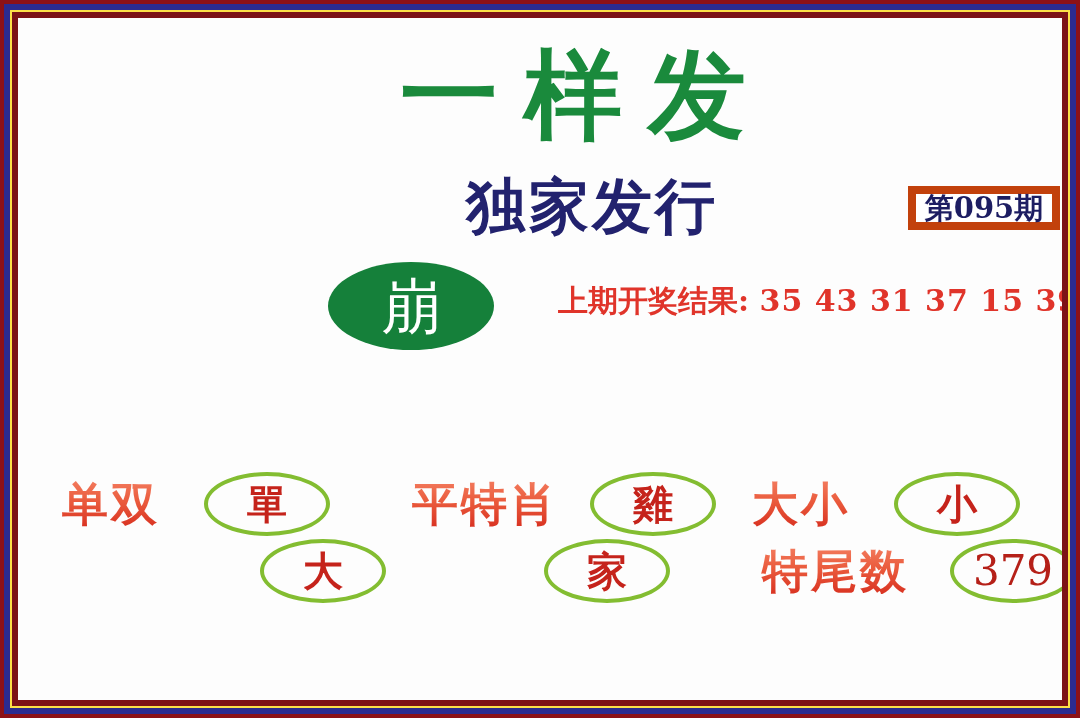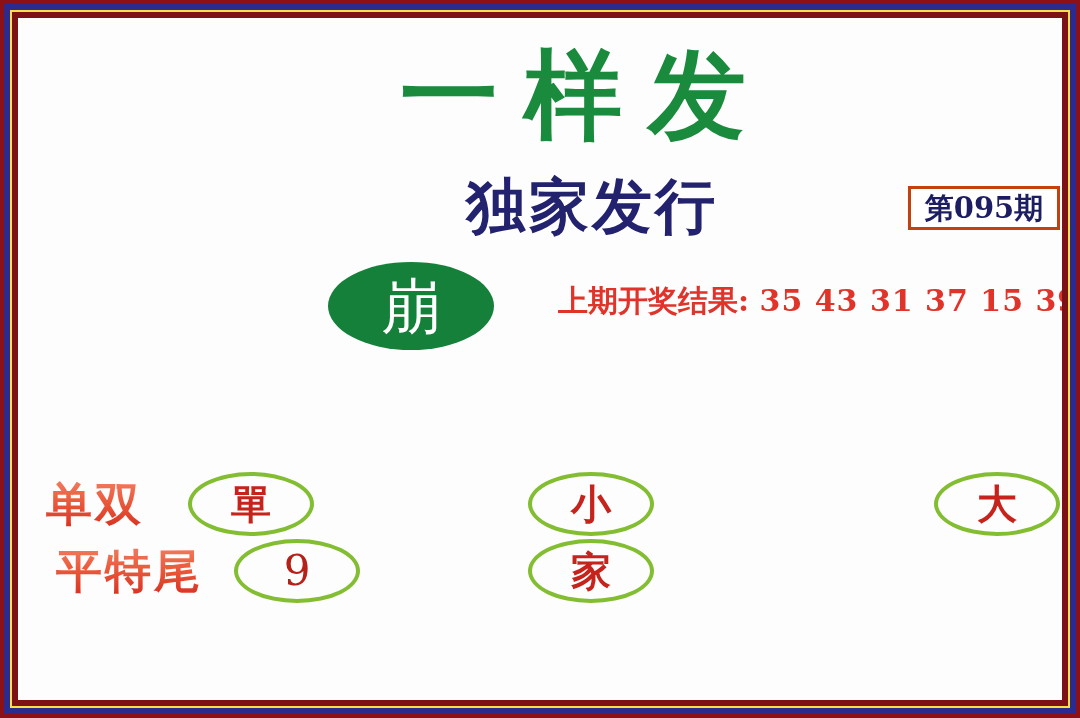--- a/index.html
+++ b/index.html
@@ -89,21 +89,21 @@
 
   
   .issue-badge {
     position: absolute;
     left: 890px;
     top: 168px;
     width: 152px;
     height: 44px;
     box-sizing: border-box;
     background: #ffffff;
-    border: 3px solid #c2410c;
+    border: 8px solid #c2410c;
     display: flex;
     align-items: center;
     justify-content: center;
   }
   .issue-badge span {
     color: #1d1d62;
     font-family: "DejaVu Serif", "Liberation Serif", serif;
     font-weight: bold;
     font-size: 29px;
     line-height: 1;
@@ -155,21 +155,21 @@
     font-weight: bold;
     font-size: 30px;
     line-height: 1;
     white-space: nowrap;
   }
   .prev-result .nums { letter-spacing: 1px; }
 
   
   .grid {
     position: absolute;
-    left: 18px;
+    left: 34px;
     top: 452px;
     width: 1010px;
     display: grid;
     grid-template-columns: 340px 350px 320px;
     grid-template-rows: 68px 66px 66px;
   }
   .cell {
     position: relative;
     display: flex;
     align-items: center;
@@ -257,41 +257,48 @@
           </div>
 
           <div class="grid">
 
             <div class="cell col-a">
               <span class="cell-label">单双</span>
               <span class="value-ellipse">
                 <span class="val">單</span>
               </span>
             </div>
+            <div class="cell col-c">
+              <span class="cell-label">平特肖</span>
+              <span class="value-ellipse">
+                <span class="val">雞</span>
+              </span>
+            </div>
 
             <div class="cell col-a">
+              <span class="cell-label">大小</span>
               <span class="value-ellipse">
                 <span class="val">小</span>
               </span>
             </div>
             <div class="cell col-b">
               <span class="value-ellipse">
                 <span class="val">大</span>
               </span>
             </div>
-            <div class="cell col-c">
-              <span class="cell-label">平特尾</span>
-              <span class="value-ellipse">
-                <span class="val numeric">9</span>
-              </span>
-            </div>
 
             <div class="cell col-a">
               <span class="value-ellipse">
                 <span class="val">家</span>
+              </span>
+            </div>
+            <div class="cell col-b">
+              <span class="cell-label">特尾数</span>
+              <span class="value-ellipse">
+                <span class="val numeric">379</span>
               </span>
             </div>
 
           </div>
 
         </div>
       </div>
     </div>
   </div>
 </div>

